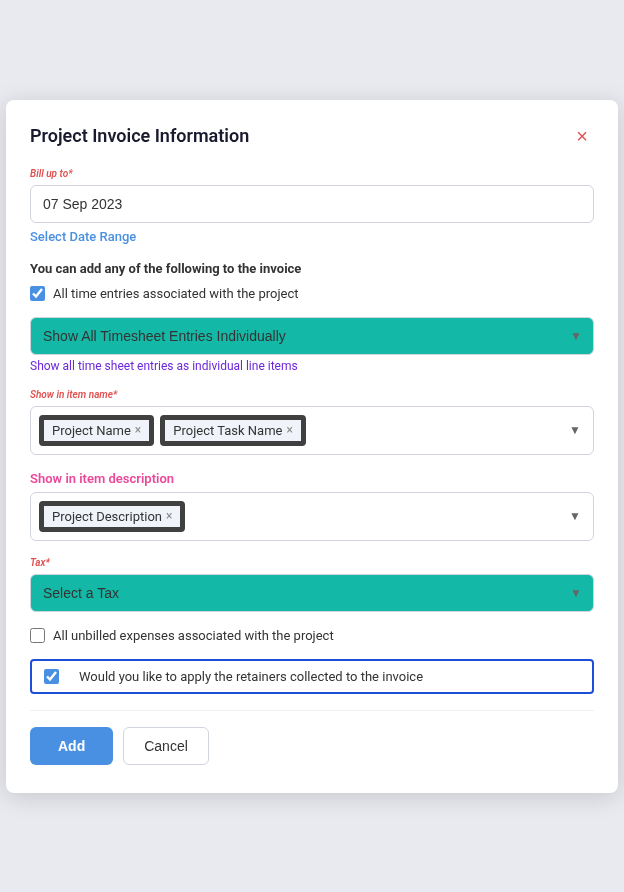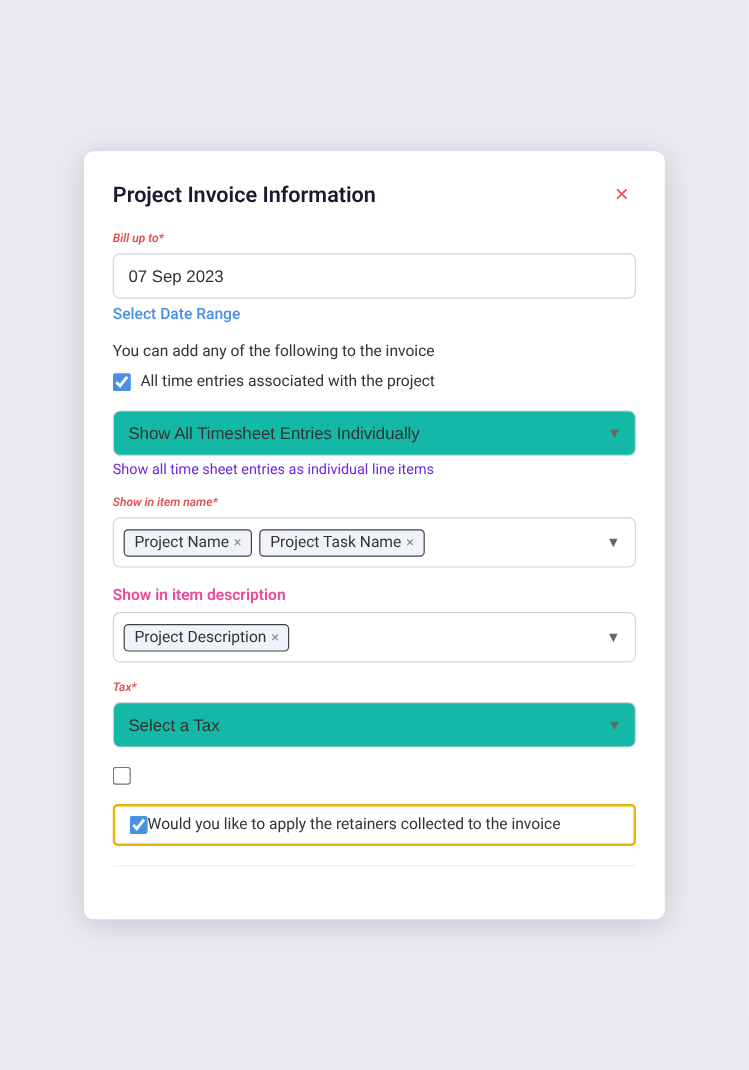--- a/index.html
+++ b/index.html
@@ -7,21 +7,21 @@
       background: #e8eaf0;
       display: flex;
       justify-content: center;
       align-items: center;
       min-height: 100vh;
       font-family: -apple-system, BlinkMacSystemFont, "Segoe UI", Roboto, sans-serif;
     }
     .modal {
       background: #fff;
       border-radius: 8px;
-      width: 484px;
+      width: 612px;
       padding: 24px 24px 28px 24px;
       position: relative;
       box-shadow: 0 4px 24px rgba(0,0,0,0.15);
     }
     .modal-header {
       display: flex;
       justify-content: space-between;
       align-items: center;
       margin-bottom: 20px;
     }
@@ -68,21 +68,21 @@
       color: #4a90e2;
       font-size: 13px;
       cursor: pointer;
       margin-top: 6px;
       display: inline-block;
       font-weight: 500;
     }
     .info-text {
       font-size: 13px;
       color: #333;
-      font-weight: 400;
+      font-weight: 700;
       margin-bottom: 10px;
     }
     .checkbox-row {
       display: flex;
       gap: 8px;
       margin-bottom: 16px;
     }
     .checkbox-row label {
       font-size: 13px;
       color: #333;
@@ -132,21 +132,21 @@
       padding: 8px 36px 8px 8px;
       display: flex;
       flex-wrap: wrap;
       gap: 6px;
       align-items: center;
       cursor: pointer;
       min-height: 42px;
     }
     .tag {
       background: #f0f4fa;
-      border: 1px solid #404040;
+      border: 5px solid #404040;
       border-radius: 4px;
       padding: 3px 8px;
       font-size: 13px;
       color: #333;
       display: flex;
       align-items: center;
       gap: 4px;
     }
     .tag-close {
       font-size: 12px;
@@ -159,22 +159,22 @@
       right: 12px;
       top: 50%;
       transform: translateY(-50%);
       color: #666;
       font-size: 12px;
       pointer-events: none;
     }
     .highlighted-checkbox-row {
       display: flex;
       align-items: center;
-      gap: 0;
-      border: 2px solid #eab308;
+      gap: 20px;
+      border: 2px solid #1d4ed8;
       border-radius: 4px;
       padding: 8px 12px;
       margin-bottom: 16px;
     }
     .highlighted-checkbox-row label {
       font-size: 13px;
       color: #333;
       cursor: pointer;
     }
     .footer-buttons {
@@ -275,22 +275,27 @@
     <div class="select-wrapper">
       <select class="select-field">
         <option value="">Select a Tax</option>
       </select>
       <span class="select-arrow">▼</span>
     </div>
   </div>
 
   <div class="checkbox-row">
     <input type="checkbox" class="checkbox-input" id="unbilled-expenses" style="">
+    <label for="unbilled-expenses">All unbilled expenses associated with the project</label>
   </div>
 
   <div class="highlighted-checkbox-row">
     <input type="checkbox" class="checkbox-input" id="retainers" checked="" style="">
     <label for="retainers">Would you like to apply the retainers collected to the invoice</label>
   </div>
 
   <div class="divider"></div>
 
+  <div class="footer-buttons">
+    <button class="btn-add">Add</button>
+    <button class="btn-cancel">Cancel</button>
+  </div>
 </div>
 
 </body></html>

